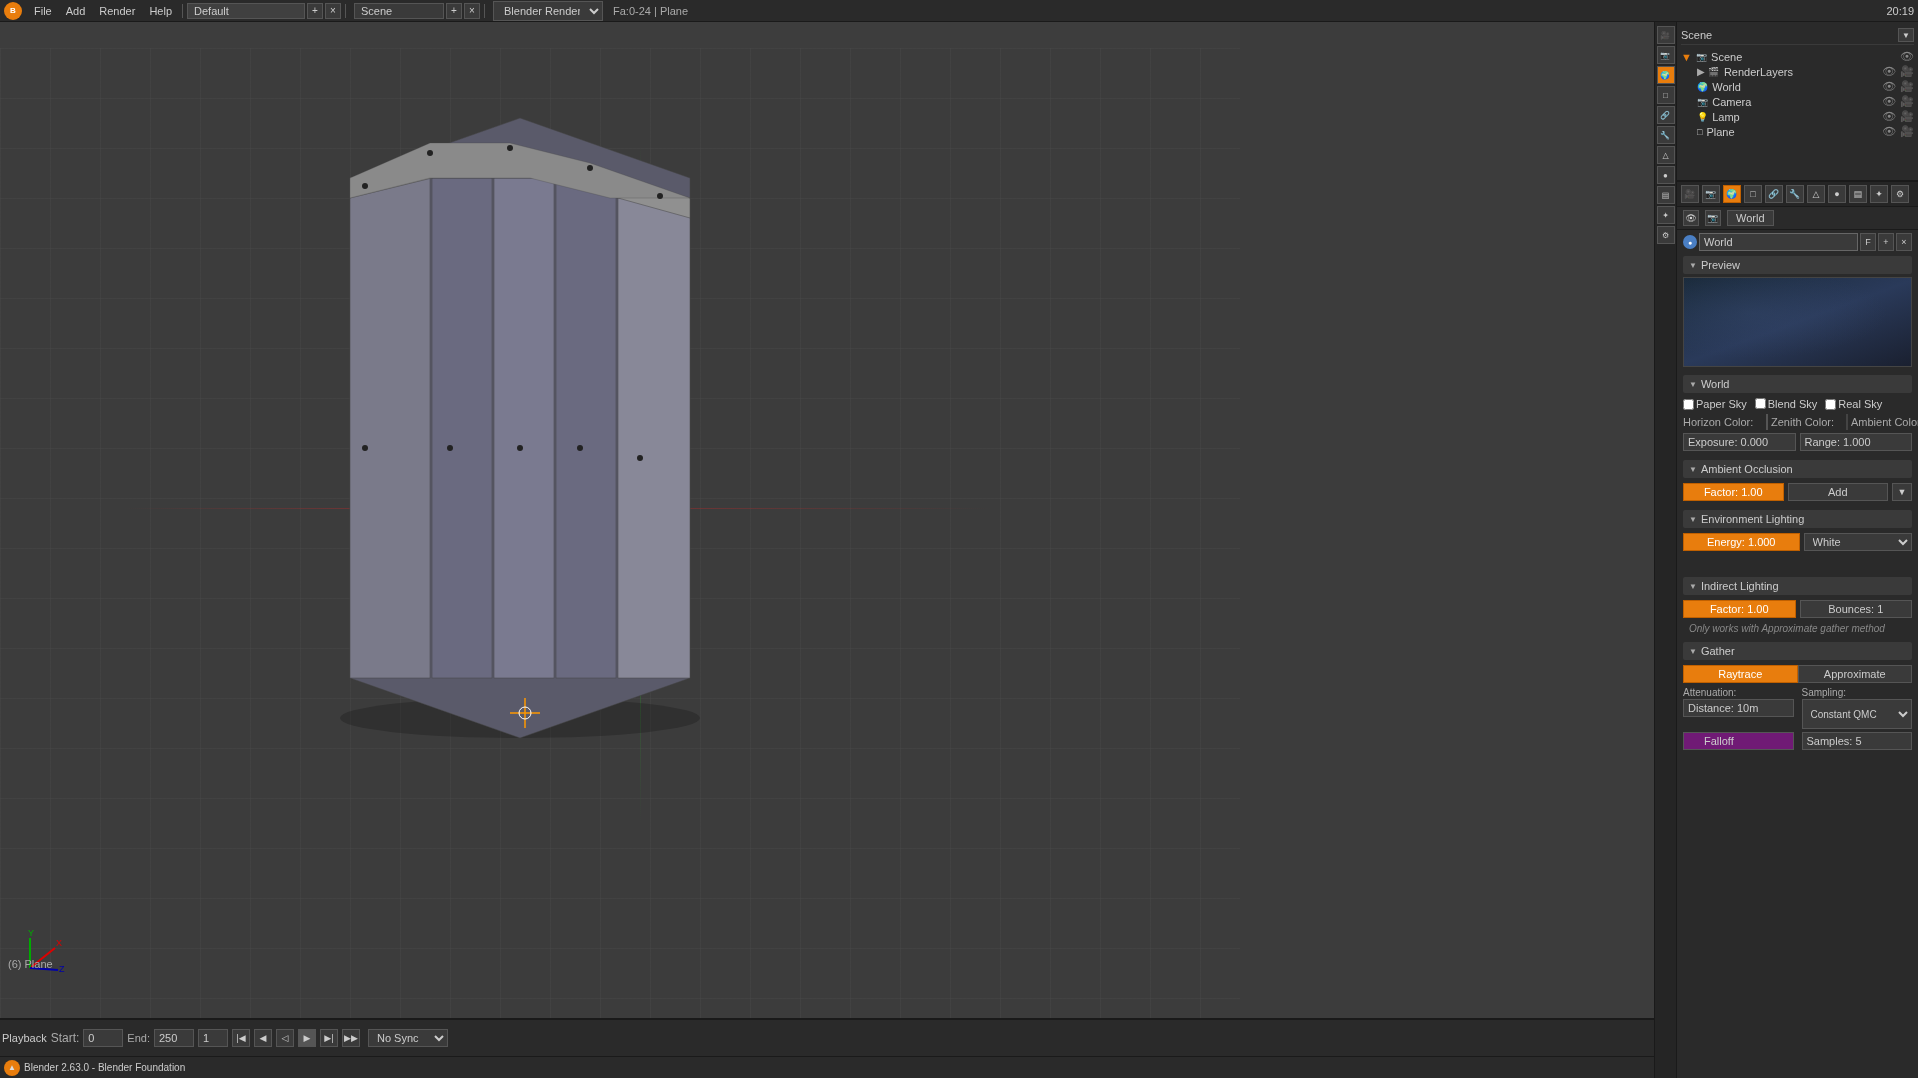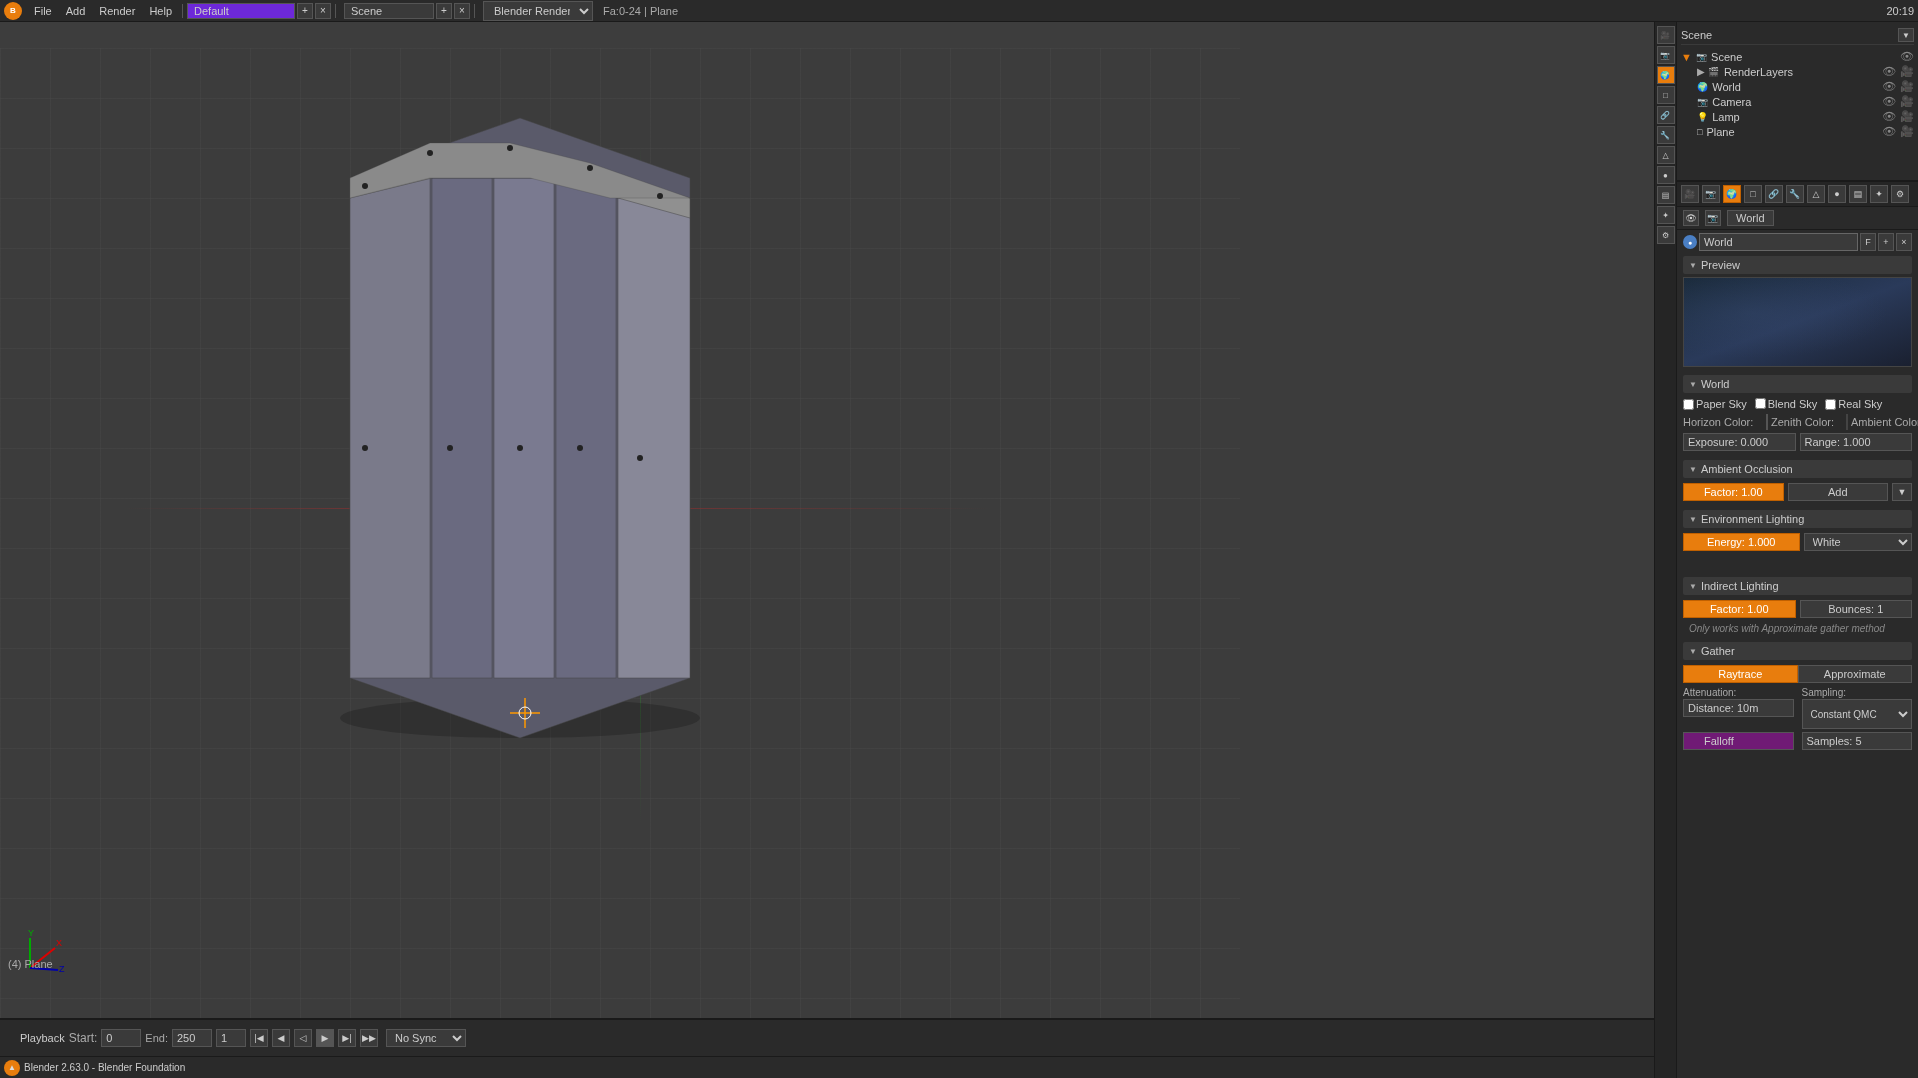--- a/index.html
+++ b/index.html
@@ -36,26 +36,26 @@
       margin-right: 4px;
     }
     #top-bar .menu-item {
       padding: 2px 6px;
       cursor: pointer;
       color: #ccc;
       font-size: 11px;
     }
     #top-bar .separator { width: 1px; height: 14px; background: #555; margin: 0 2px; }
     #top-bar .layout-selector {
-      background: #6d28d9;
+      background: #404040;
       border: 1px solid #555;
       color: #ccc;
       padding: 1px 6px;
       font-size: 11px;
-      width: 108px;
+      width: 118px;
     }
     #top-bar .scene-selector {
       background: #3a3a3a;
       border: 1px solid #555;
       color: #ccc;
       padding: 1px 6px;
       font-size: 11px;
       width: 90px;
       margin-left: 4px;
     }
@@ -291,21 +291,21 @@
 
     
     #timeline {
       position: absolute;
       bottom: 22px; left: 0;
       right: 264px;
       height: 38px;
       background: #2a2a2a;
       border-top: 2px solid #1a1a1a;
       display: flex; align-items: center;
-      padding: 0 20px;
+      padding: 0 2px;
       gap: 4px;
     }
     #timeline .playback-label {
       color: #ccc; font-size: 11px;
     }
     .timeline-btn {
       background: #3a3a3a;
       border: 1px solid #555;
       color: #ccc;
       width: 18px; height: 18px;
@@ -455,21 +455,21 @@
         <line x1="10" y1="40" x2="35" y2="20" stroke="#d00" stroke-width="2"></line>
         <text x="36" y="18" fill="#d00" font-size="9">X</text>
         <line x1="10" y1="40" x2="10" y2="10" stroke="#0a0" stroke-width="2"></line>
         <text x="8" y="8" fill="#0a0" font-size="9">Y</text>
         <line x1="10" y1="40" x2="38" y2="42" stroke="#00a" stroke-width="2"></line>
         <text x="39" y="44" fill="#00a" font-size="9">Z</text>
       </svg>
     </div>
   </div>
 
-  <div id="selected-obj">(4) Plane</div>
+  <div id="selected-obj">(6) Plane</div>
 </div>
 
 <div id="viewport-bottom-bar">
 
   <span class="viewport-btn">View</span>
   <span class="viewport-btn">Select</span>
   <span class="viewport-btn">Mesh</span>
   <div style="width:12px; height:12px; background:#4a7fc4; border-radius:2px; font-size:8px; color:white; display:flex; align-items:center; justify-content:center;">✎</div>
   <select style="background:#3a3a3a; border:1px solid #555; color:#ccc; padding:1px 4px; font-size:11px; width:90px; height:18px;">
     <option>Edit Mode</option>

